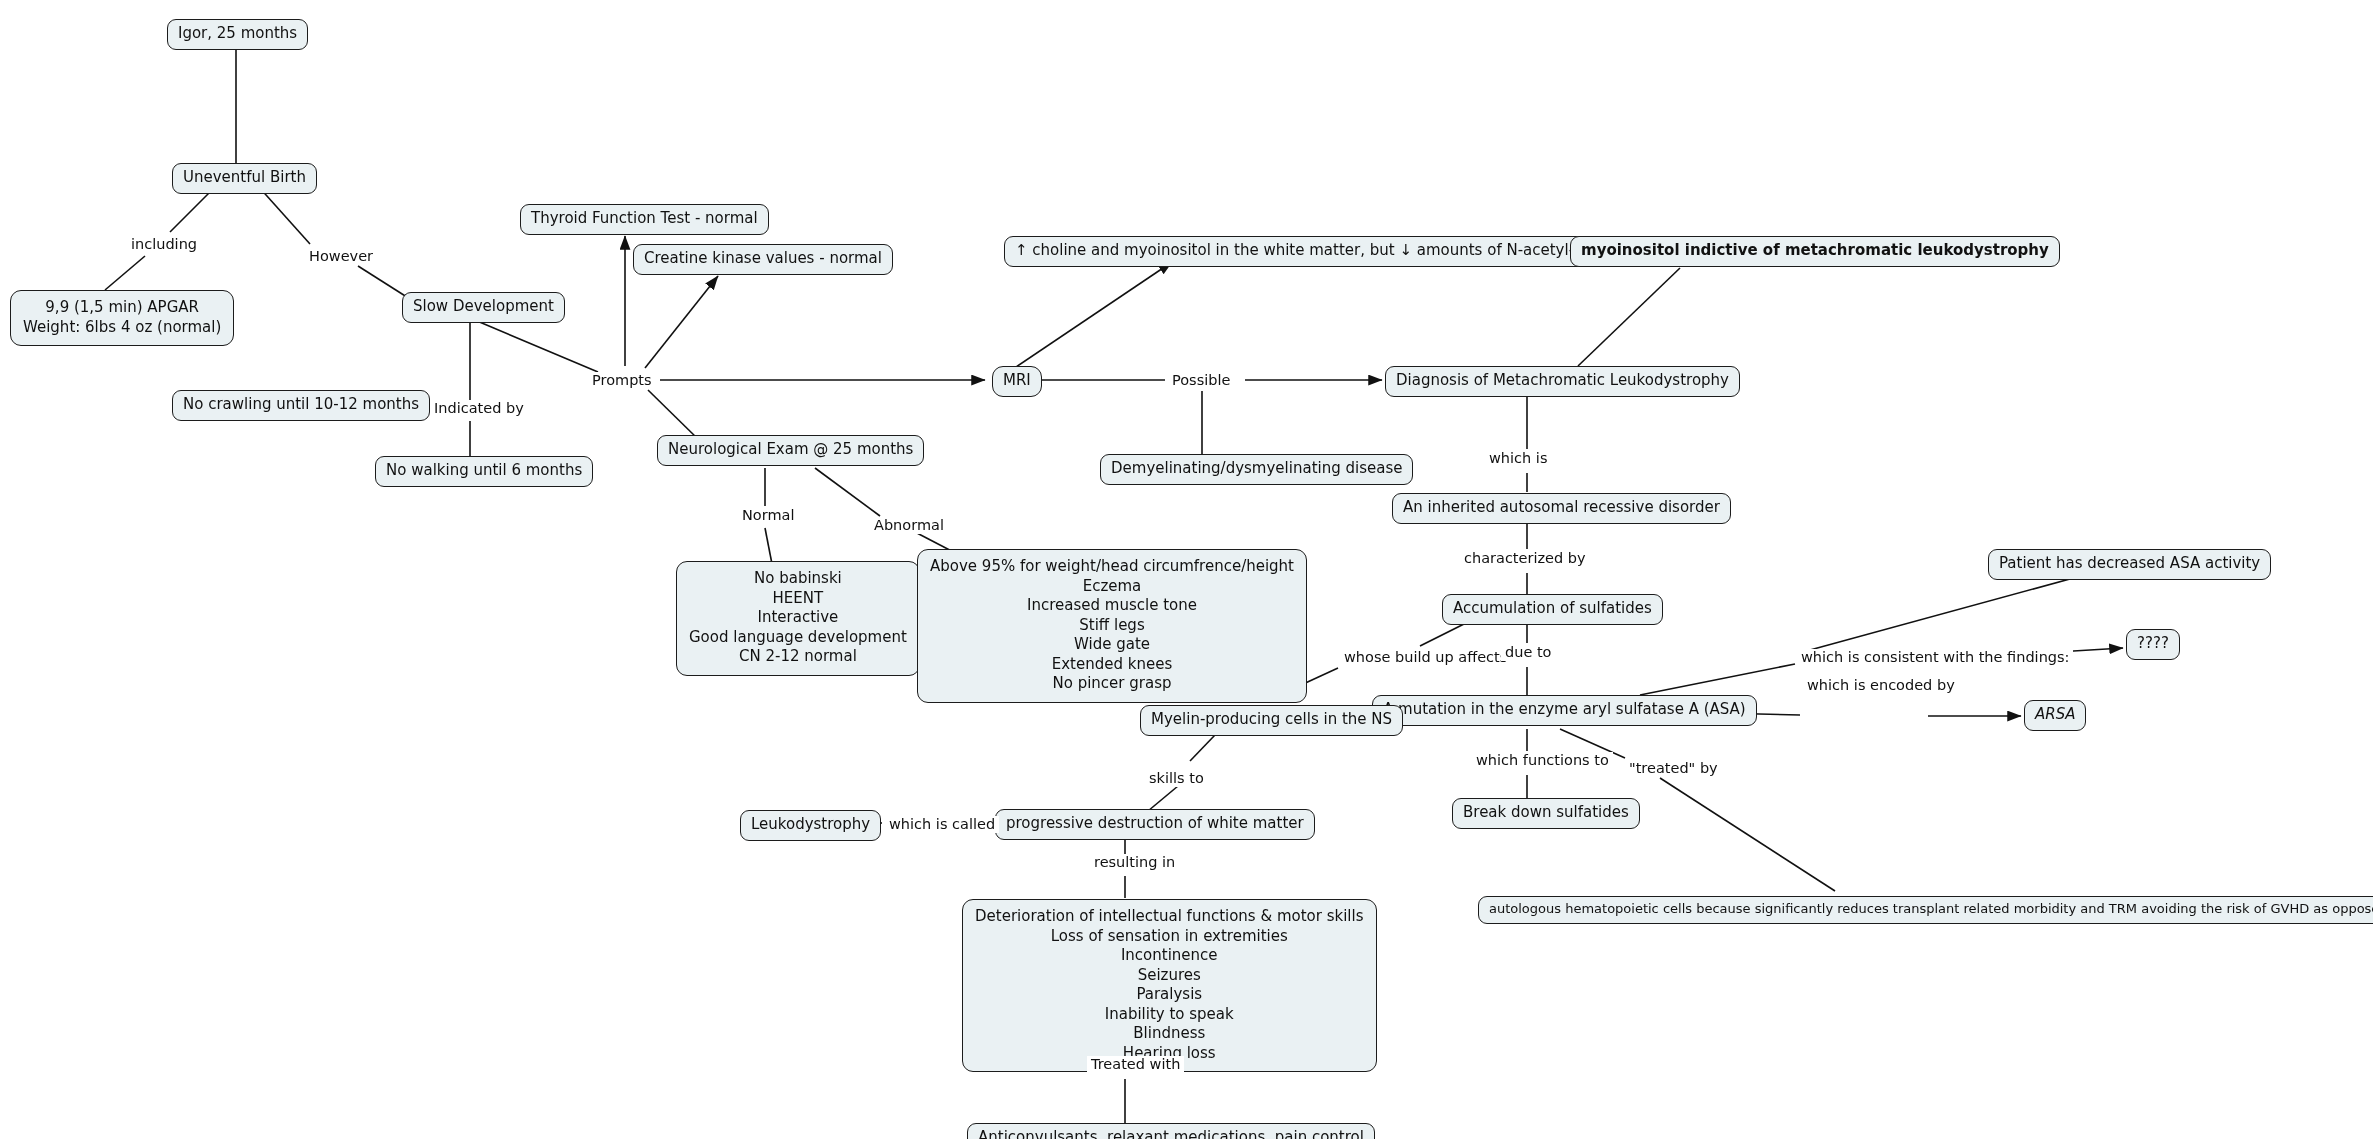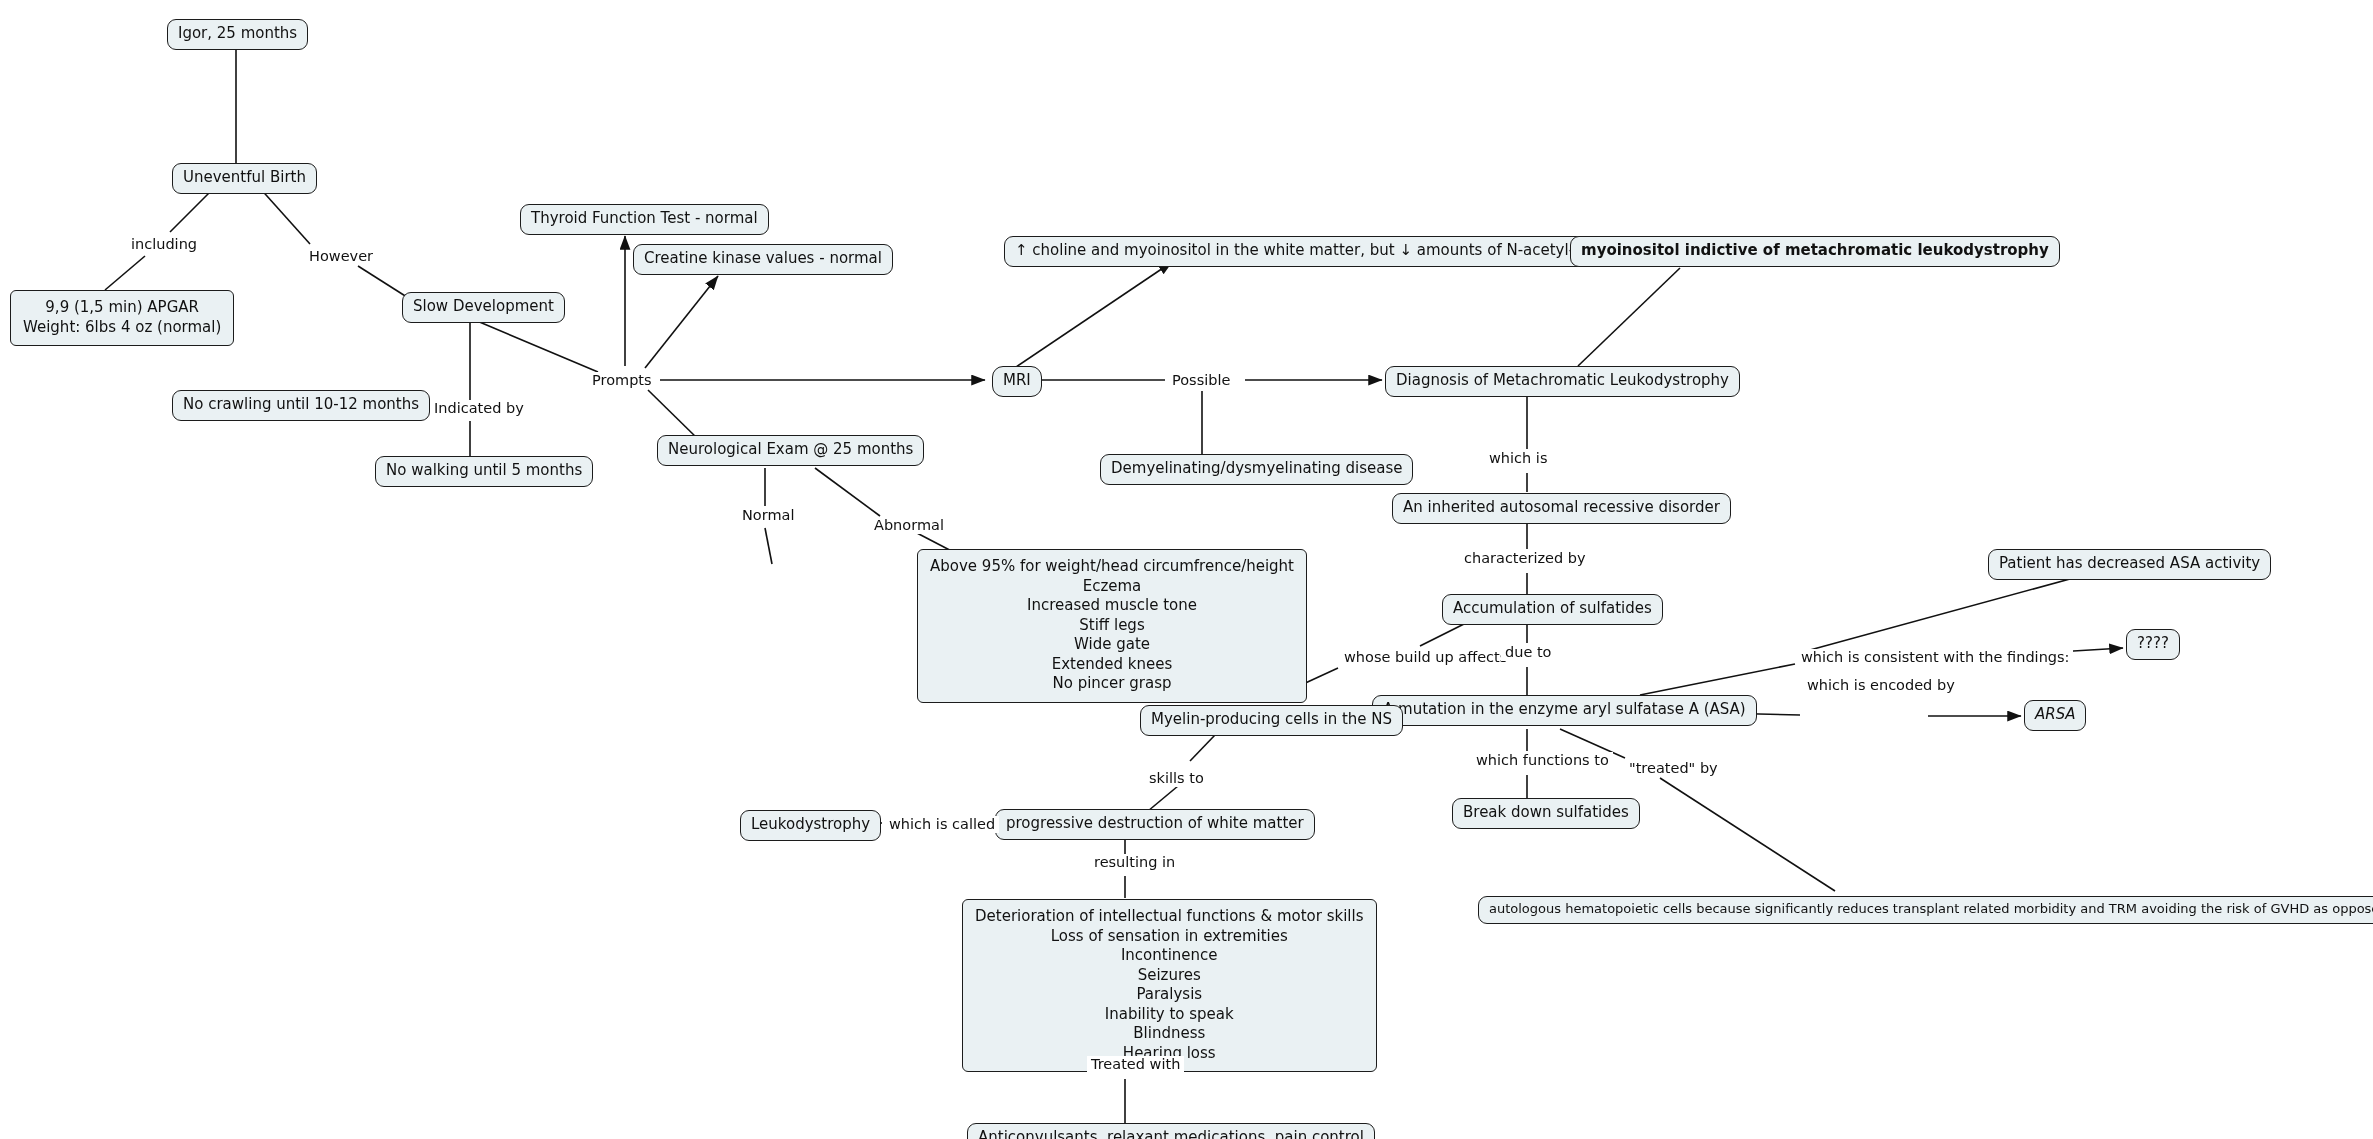--- a/index.html
+++ b/index.html
@@ -33,21 +33,21 @@
     color: #111111;
     font-size: 15px;
     line-height: 1.30;
     text-align: center;
     padding: 4px 10px 5px 10px;
     white-space: nowrap;
     z-index: 5;
   }
   .node.multi {
     white-space: normal;
-    border-radius: 6px;
+    border-radius: 11px;
     padding: 7px 12px 8px 12px;
   }
   .node.multi .ln { display: block; }
   .node.italic { font-style: italic; }
   .node.tiny { font-size: 13px; }
   .edge-label {
     position: absolute;
     background: #ffffff;
     color: #111111;
     font-size: 14.5px;
@@ -158,28 +158,35 @@
 
   <div class="node multi" style="left:10px; top:274px; text-align:center;">
     <span class="ln">9,9 (1,5 min) APGAR</span>
     <span class="ln">Weight: 6lbs 4 oz (normal)</span>
   </div>
 
   <div class="node" style="left:402px; top:276px;">Slow Development</div>
 
   <div class="node" style="left:172px; top:374px;">No crawling until 10-12 months</div>
 
-  <div class="node" style="left:375px; top:440px;">No walking until 5 months</div>
+  <div class="node" style="left:375px; top:440px;">No walking until 6 months</div>
 
   <div class="node" style="left:520px; top:188px;">Thyroid Function Test - normal</div>
 
   <div class="node" style="left:633px; top:228px;">Creatine kinase values - normal</div>
 
   <div class="node" style="left:657px; top:419px;">Neurological Exam @ 25 months</div>
 
+  <div class="node multi" style="left:676px; top:545px;">
+    <span class="ln">No babinski</span>
+    <span class="ln">HEENT</span>
+    <span class="ln">Interactive</span>
+    <span class="ln">Good language development</span>
+    <span class="ln">CN 2-12 normal</span>
+  </div>
 
   <div class="node multi" style="left:917px; top:533px;">
     <span class="ln">Above 95% for weight/head circumfrence/height</span>
     <span class="ln">Eczema</span>
     <span class="ln">Increased muscle tone</span>
     <span class="ln">Stiff legs</span>
     <span class="ln">Wide gate</span>
     <span class="ln">Extended knees</span>
     <span class="ln">No pincer grasp</span>
   </div>

